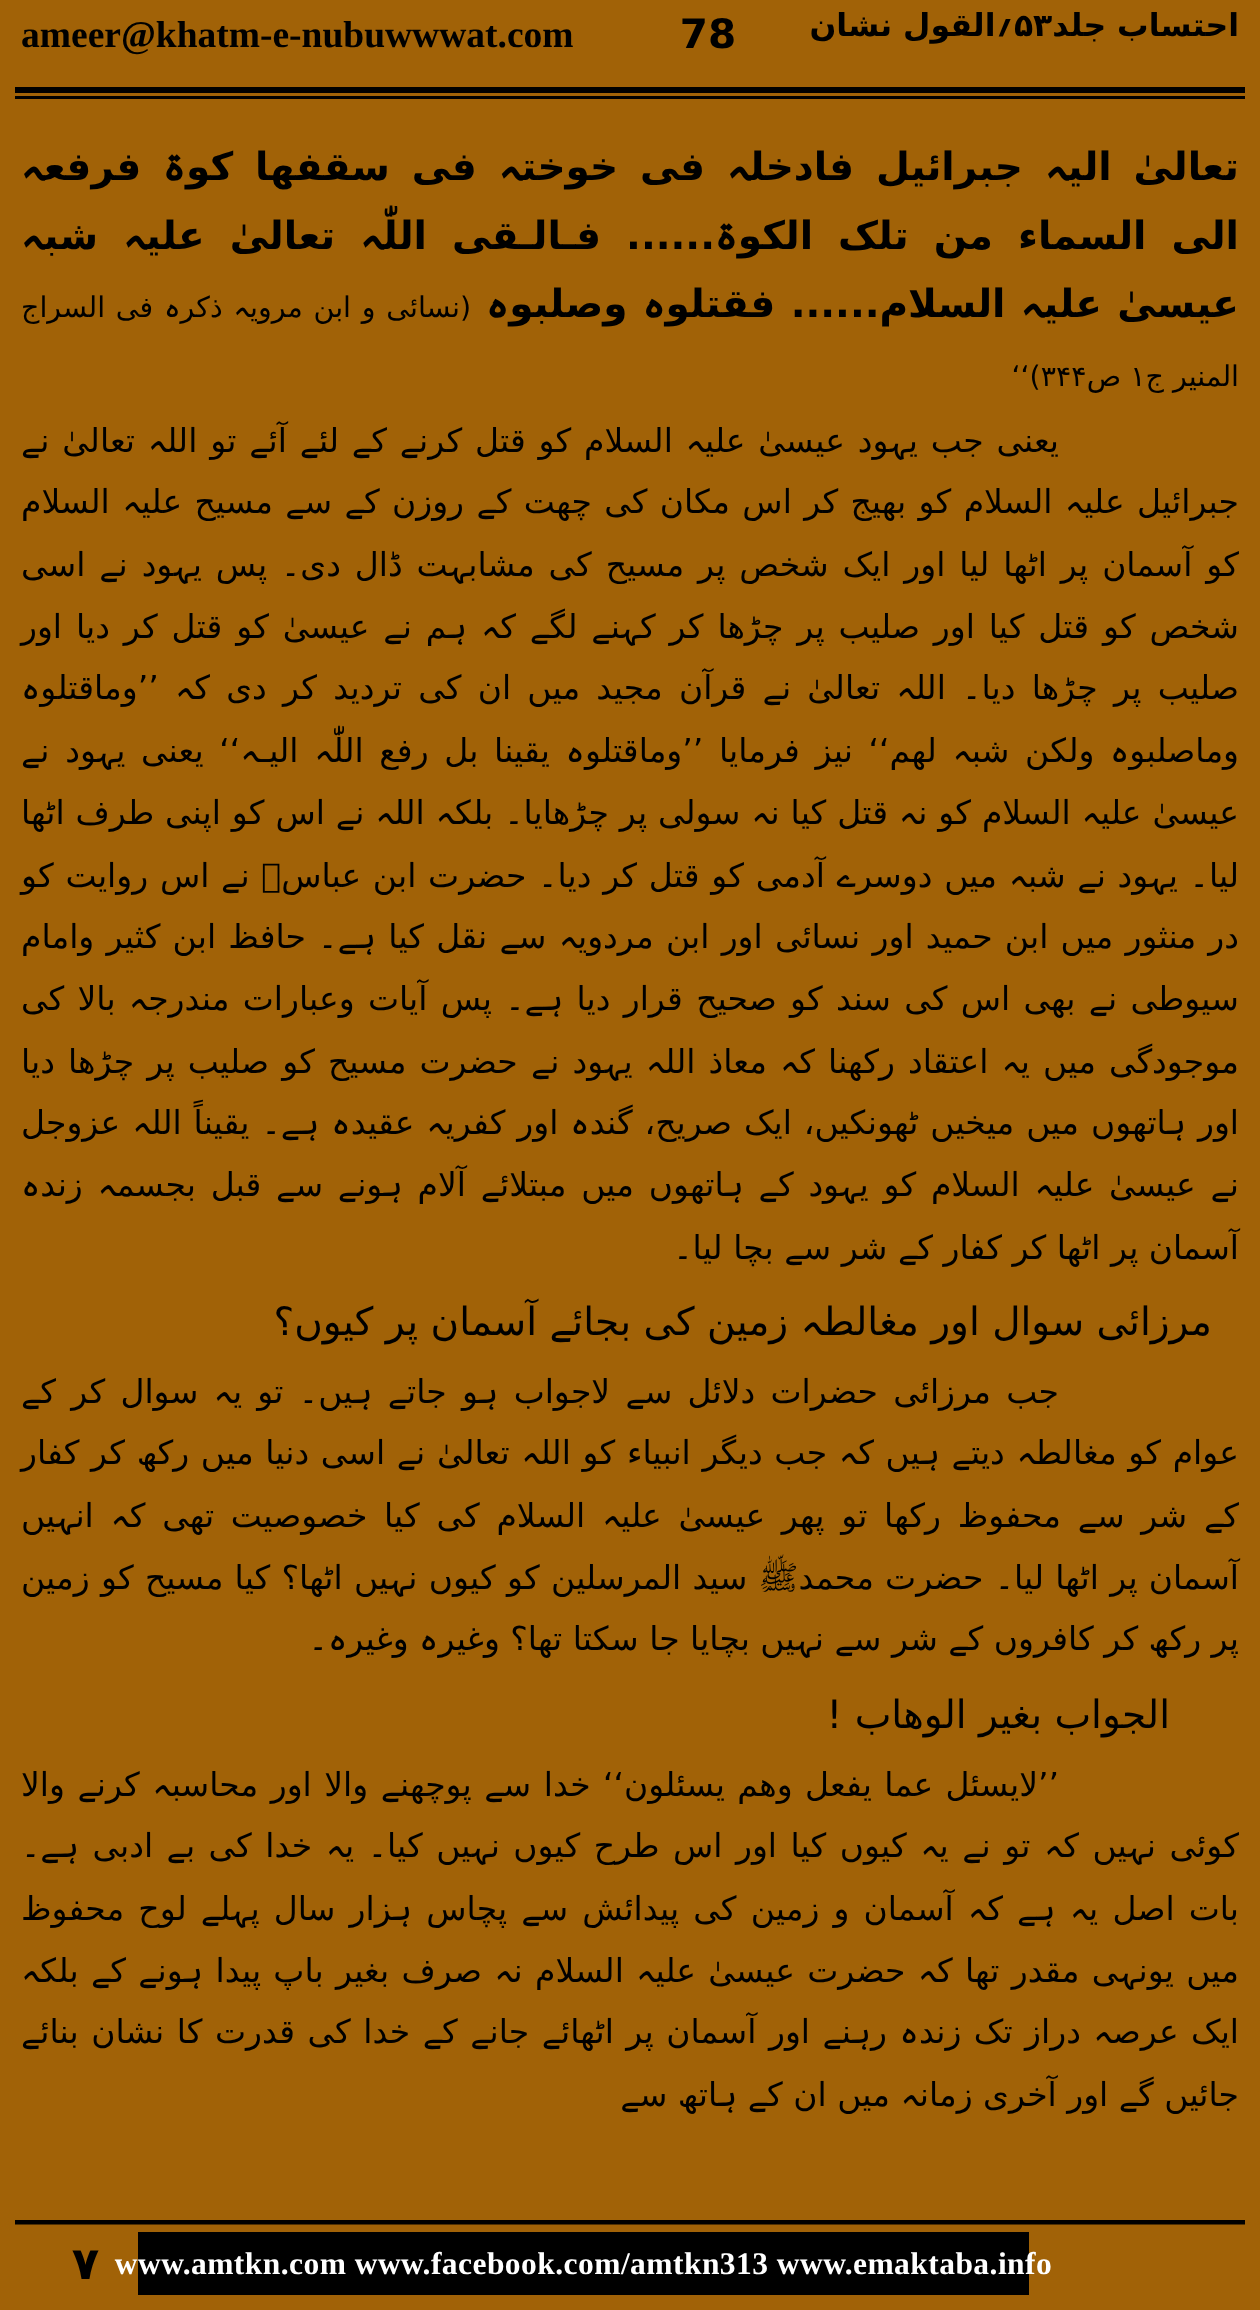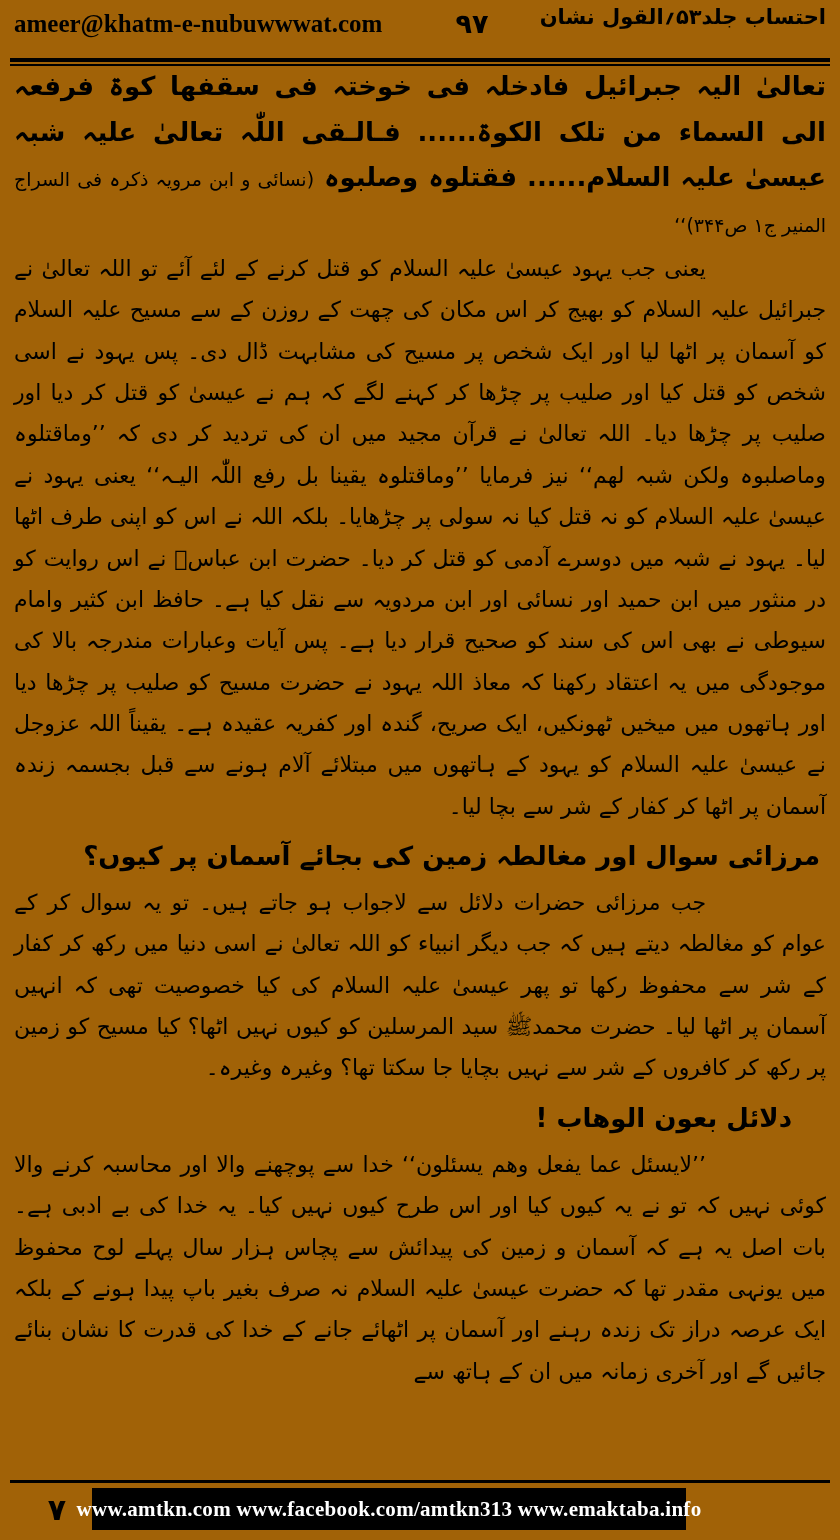--- a/index.html
+++ b/index.html
@@ -69,21 +69,21 @@
     background: #000;
   }
   .rule.thin {
     height: 2px;
     top: 64px;
   }
 
   
   .content {
     position: absolute;
-    top: 64px;
+    top: 90px;
     left: 14px;
     width: 812px;
     direction: rtl;
     text-align: justify;
     text-align-last: right;
     color: #000;
   }
   .para {
     margin: 0 0 2px 0;
     font-family: "DejaVu Sans", sans-serif;
@@ -107,24 +107,24 @@
     font-size: 22px;
     line-height: 1.88;
   }
   .para.body .indent {
     display: inline-block;
     width: 120px;
   }
   .heading {
     font-family: "DejaVu Sans", sans-serif;
     font-size: 26px;
-    font-weight: bold;
+    font-weight: normal;
     text-align: center;
     direction: rtl;
-    margin: 10px 6px 6px 0;
+    margin: 10px 18px 6px 0;
     line-height: 1.5;
   }
   .heading.right {
     text-align: right;
     padding-right: 28px;
   }
 
   
   .footer {
     position: absolute;
@@ -177,21 +177,21 @@
     direction: rtl;
   }
 </style>
 </head>
 <body>
 
 <div class="page">
 
   <div class="header">
     <div class="header-email">ameer@khatm-e-nubuwwwat.com</div>
-    <div class="header-pageno">۹۷</div>
+    <div class="header-pageno">78</div>
     <div class="header-right">
       <div>احتساب جلد۵۳؍القول نشان</div>
     </div>
   </div>
   <div class="rule"></div>
   <div class="rule thin"></div>
 
   <div class="content">
 
     <p class="para arabic">
@@ -202,21 +202,21 @@
     <p class="para body">
       <span class="indent"></span><span>یعنی جب یہود عیسیٰ علیہ السلام کو قتل کرنے کے لئے آئے تو اللہ تعالیٰ نے جبرائیل علیہ السلام کو بھیج کر اس مکان کی چھت کے روزن کے سے مسیح علیہ السلام کو آسمان پر اٹھا لیا اور ایک شخص پر مسیح کی مشابہت ڈال دی۔ پس یہود نے اسی شخص کو قتل کیا اور صلیب پر چڑھا کر کہنے لگے کہ ہم نے عیسیٰ کو قتل کر دیا اور صلیب پر چڑھا دیا۔ اللہ تعالیٰ نے قرآن مجید میں ان کی تردید کر دی کہ ’’وماقتلوہ وماصلبوہ ولکن شبہ لھم‘‘ نیز فرمایا ’’وماقتلوہ یقینا بل رفع اللّٰہ الیـہ‘‘ یعنی یہود نے عیسیٰ علیہ السلام کو نہ قتل کیا نہ سولی پر چڑھایا۔ بلکہ اللہ نے اس کو اپنی طرف اٹھا لیا۔ یہود نے شبہ میں دوسرے آدمی کو قتل کر دیا۔ حضرت ابن عباسؓ نے اس روایت کو در منثور میں ابن حمید اور نسائی اور ابن مردویہ سے نقل کیا ہے۔ حافظ ابن کثیر وامام سیوطی نے بھی اس کی سند کو صحیح قرار دیا ہے۔ پس آیات وعبارات مندرجہ بالا کی موجودگی میں یہ اعتقاد رکھنا کہ معاذ اللہ یہود نے حضرت مسیح کو صلیب پر چڑھا دیا اور ہاتھوں میں میخیں ٹھونکیں، ایک صریح، گندہ اور کفریہ عقیدہ ہے۔ یقیناً اللہ عزوجل نے عیسیٰ علیہ السلام کو یہود کے ہاتھوں میں مبتلائے آلام ہونے سے قبل بجسمہ زندہ آسمان پر اٹھا کر کفار کے شر سے بچا لیا۔</span>
     </p>
 
     <div class="heading">مرزائی سوال اور مغالطہ زمین کی بجائے آسمان پر کیوں؟</div>
 
     <p class="para body">
       <span class="indent"></span><span>جب مرزائی حضرات دلائل سے لاجواب ہو جاتے ہیں۔ تو یہ سوال کر کے عوام کو مغالطہ دیتے ہیں کہ جب دیگر انبیاء کو اللہ تعالیٰ نے اسی دنیا میں رکھ کر کفار کے شر سے محفوظ رکھا تو پھر عیسیٰ علیہ السلام کی کیا خصوصیت تھی کہ انہیں آسمان پر اٹھا لیا۔ حضرت محمدﷺ سید المرسلین کو کیوں نہیں اٹھا؟ کیا مسیح کو زمین پر رکھ کر کافروں کے شر سے نہیں بچایا جا سکتا تھا؟ وغیرہ وغیرہ۔</span>
     </p>
 
-    <div class="heading right">دلائل بعون الوھاب !</div>
+    <div class="heading right">الجواب بغیر الوھاب !</div>
 
     <p class="para body">
       <span class="indent"></span><span>’’لایسئل عما یفعل وھم یسئلون‘‘ خدا سے پوچھنے والا اور محاسبہ کرنے والا کوئی نہیں کہ تو نے یہ کیوں کیا اور اس طرح کیوں نہیں کیا۔ یہ خدا کی بے ادبی ہے۔ بات اصل یہ ہے کہ آسمان و زمین کی پیدائش سے پچاس ہزار سال پہلے لوح محفوظ میں یونہی مقدر تھا کہ حضرت عیسیٰ علیہ السلام نہ صرف بغیر باپ پیدا ہونے کے بلکہ ایک عرصہ دراز تک زندہ رہنے اور آسمان پر اٹھائے جانے کے خدا کی قدرت کا نشان بنائے جائیں گے اور آخری زمانہ میں ان کے ہاتھ سے</span>
     </p>
 
   </div>
 
   <div class="footer">
     <div class="footer-rule"></div>
     <div class="footer-pageno">۷</div>

